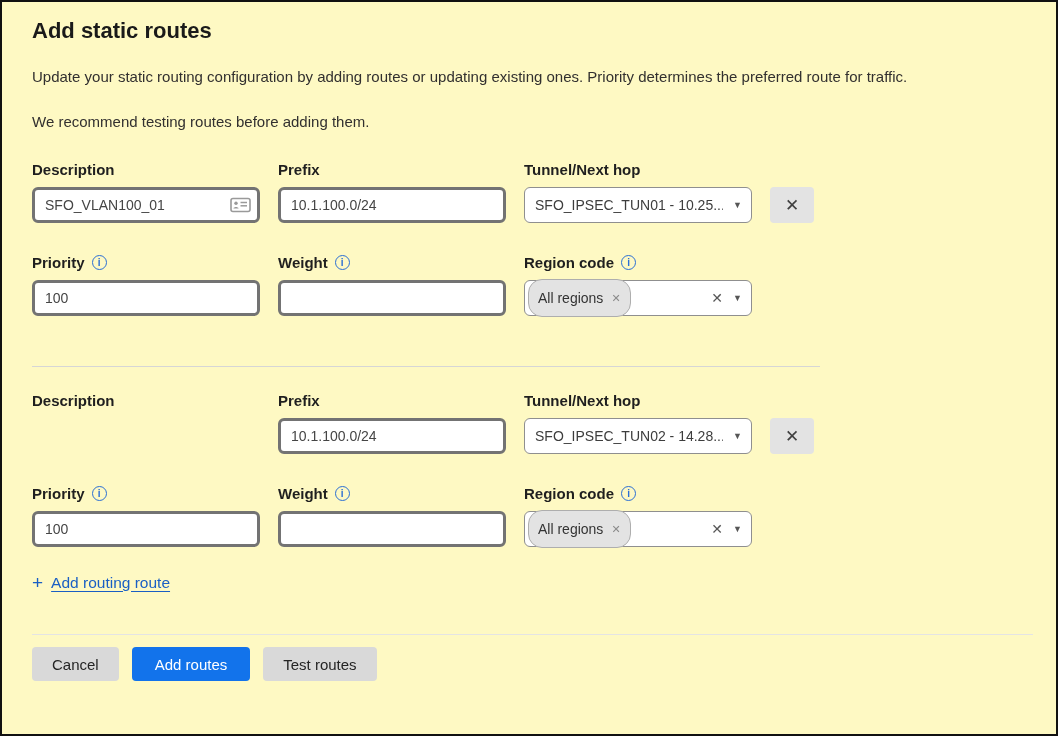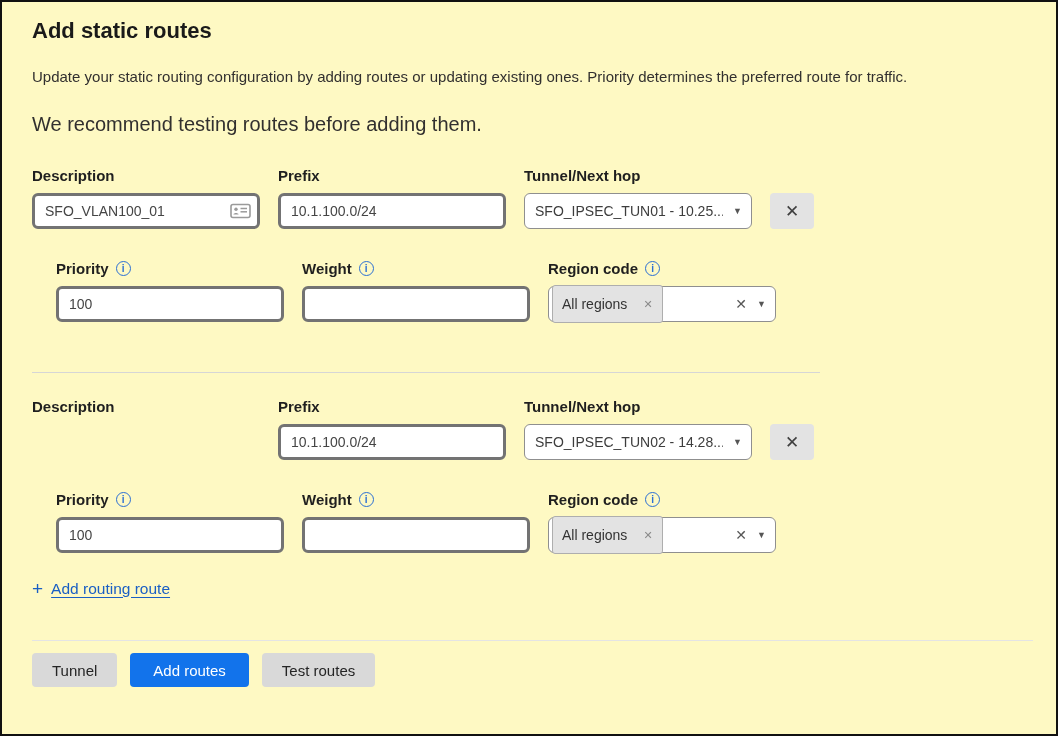--- a/index.html
+++ b/index.html
@@ -12,30 +12,30 @@
     width: 1058px; height: 736px;
     border: 2px solid #111111;
     background: #fef9c3;
     padding: 16px 30px 0 30px;
     overflow: hidden;
   }
   .page-title {
     font-size: 22px; font-weight: 700; color: #1a1a1a;
   }
   .intro-text { margin-top: 24px; font-size: 15px; color: #32302f; }
-  .note-text  { margin-top: 28px; font-size: 20px; color: #32302f; }
+  .note-text  { margin-top: 28px; font-size: 15px; color: #32302f; }
 
   .routes-form { margin-top: 30px; }
   .grid-row {
     display: grid;
     grid-template-columns: 228px 228px 228px 44px;
     column-gap: 18px;
     align-items: start;
   }
-  .row-b { margin-top: 30px; margin-left: 24px; }
+  .row-b { margin-top: 30px; }
 
   .field-label {
     display: flex; align-items: center; gap: 7px;
     font-size: 15px; font-weight: 700; color: #1f1f1f;
     margin-bottom: 8px; height: 19px;
   }
   .info-icon {
     display: inline-flex; align-items: center; justify-content: center;
     width: 15px; height: 15px; border-radius: 50%;
     border: 1.4px solid #2b6fd4; color: #2b6fd4;
@@ -59,22 +59,22 @@
     height: 36px; border: 1px solid #8f8f8f; border-radius: 6px;
     display: flex; align-items: center;
     padding: 0 9px 0 10px; background: #ffffff; cursor: pointer;
   }
   .select-text { font-size: 14px; color: #3d3d3d; flex: 1 1 auto; white-space: nowrap; overflow: hidden; }
   .caret-icon { font-size: 9px; color: #565656; margin-left: 10px; flex: 0 0 auto; }
   .clear-icon { font-size: 14px; color: #565656; flex: 0 0 auto; line-height: 1; }
 
   .multiselect { padding: 0 9px 0 3px; }
   .tag-chip {
-    display: inline-flex; align-items: center; gap: 16px;
-    background: #e3e3e3; border: 1px solid #aeaeae; border-radius: 3px;
+    display: inline-flex; align-items: center; gap: 8px;
+    background: #e3e3e3; border: 1px solid #aeaeae; border-radius: 14px;
     height: 28px; padding: 18px 9px; font-size: 14px; color: #333333;
     flex: 0 0 auto;
   }
   .chip-x { font-size: 11px; color: #8a8a8a; cursor: pointer; line-height: 1; }
   .ms-spacer { flex: 1 1 auto; }
 
   .remove-btn-wrap { padding-top: 27px; }
   .remove-btn {
     width: 44px; height: 36px; border: none; border-radius: 4px;
     background: #e3e3e3; color: #404040; font-size: 17px; line-height: 1;
@@ -269,18 +269,18 @@
 
     <a class="add-route-link" href="#">
       <span class="plus-glyph">+</span>
       <span class="add-route-text">Add routing route</span>
     </a>
   </div>
 
   <hr class="footer-divider">
 
   <div class="footer-actions">
-    <button class="btn btn-secondary">Tunnel</button>
+    <button class="btn btn-secondary">Cancel</button>
     <button class="btn btn-primary">Add routes</button>
     <button class="btn btn-secondary">Test routes</button>
   </div>
 
 </div>
 
 </body></html>

